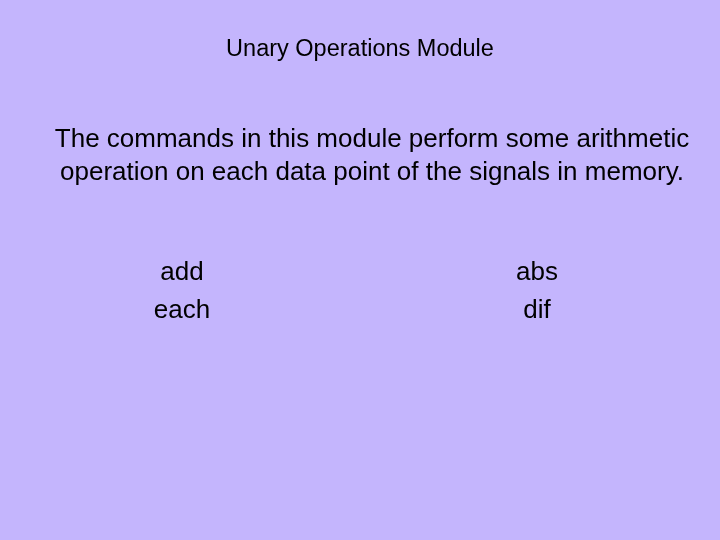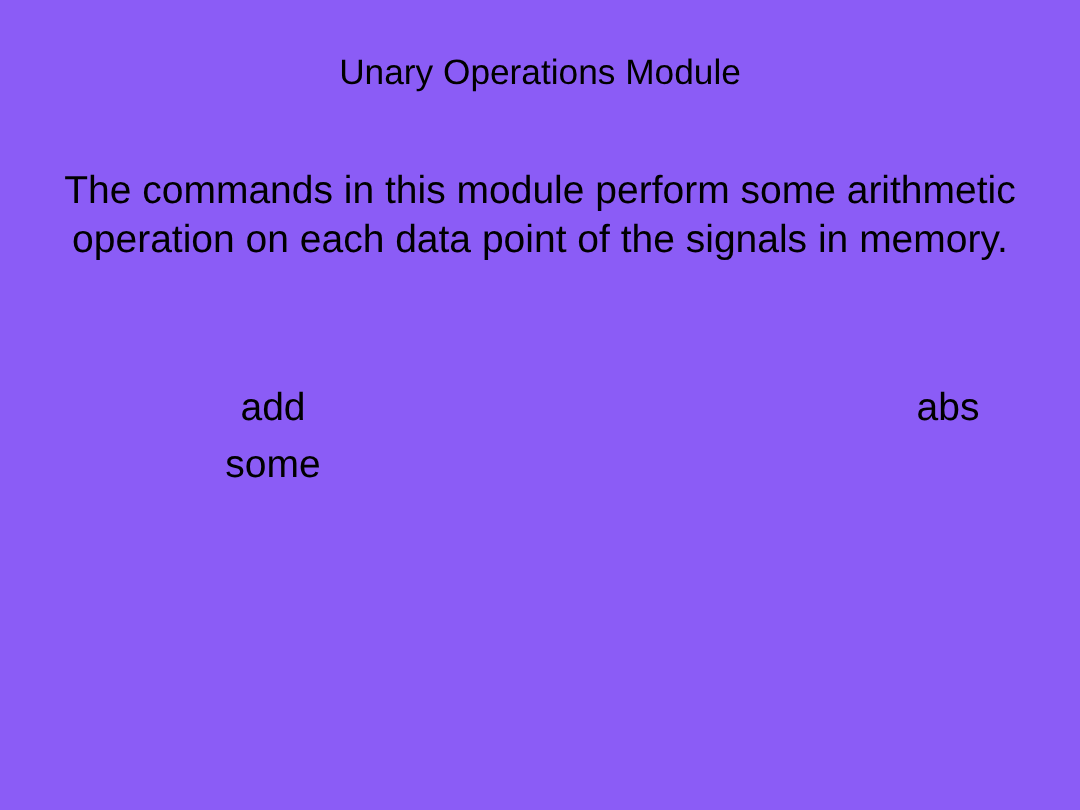--- a/index.html
+++ b/index.html
@@ -9,21 +9,21 @@
     background: #ffffff;
   }
   body {
     font-family: "Liberation Sans", sans-serif;
     color: #000000;
   }
   .slide {
     position: relative;
     width: 720px;
     height: 540px;
-    background: #8b5cf6;
+    background: #c4b5fd;
     overflow: hidden;
     box-sizing: border-box;
   }
 
   
   .slide-title {
     position: absolute;
     left: 0;
     top: 33px;
     width: 720px;
@@ -40,21 +40,21 @@
   .slide-body {
     position: absolute;
     left: 24px;
     top: 110px;
     width: 672px;
     text-align: center;
     font-size: 26px;
     line-height: 33px;
     font-weight: normal;
     color: #000000;
-    margin: 0;
+    margin: 12px;
   }
 
   
   .command-columns {
     position: absolute;
     left: 0;
     top: 252px;
     width: 645px;
     height: 240px;
   }
@@ -64,44 +64,44 @@
     text-align: center;
     font-size: 26px;
     line-height: 38px;
     color: #000000;
   }
   .command-column.left {
     left: 82px;
     width: 200px;
   }
   .command-column.right {
-    left: 453px;
+    left: 437px;
     width: 200px;
-    text-align: right;
   }
   .command-item {
     display: block;
     white-space: nowrap;
   }
 </style>
 </head>
 <body>
 
 <div class="slide">
 
   <h1 class="slide-title">Unary Operations Module</h1>
 
   <p class="slide-body">The commands in this module perform some arithmetic operation on each data point of the signals in memory.</p>
 
   <div class="command-columns">
 
     <div class="command-column left">
       <span class="command-item">add</span>
-      <span class="command-item">some</span>
+      <span class="command-item">each</span>
     </div>
 
     <div class="command-column right">
       <span class="command-item">abs</span>
+      <span class="command-item">dif</span>
     </div>
 
   </div>
 
 </div>
 
 </body></html>

